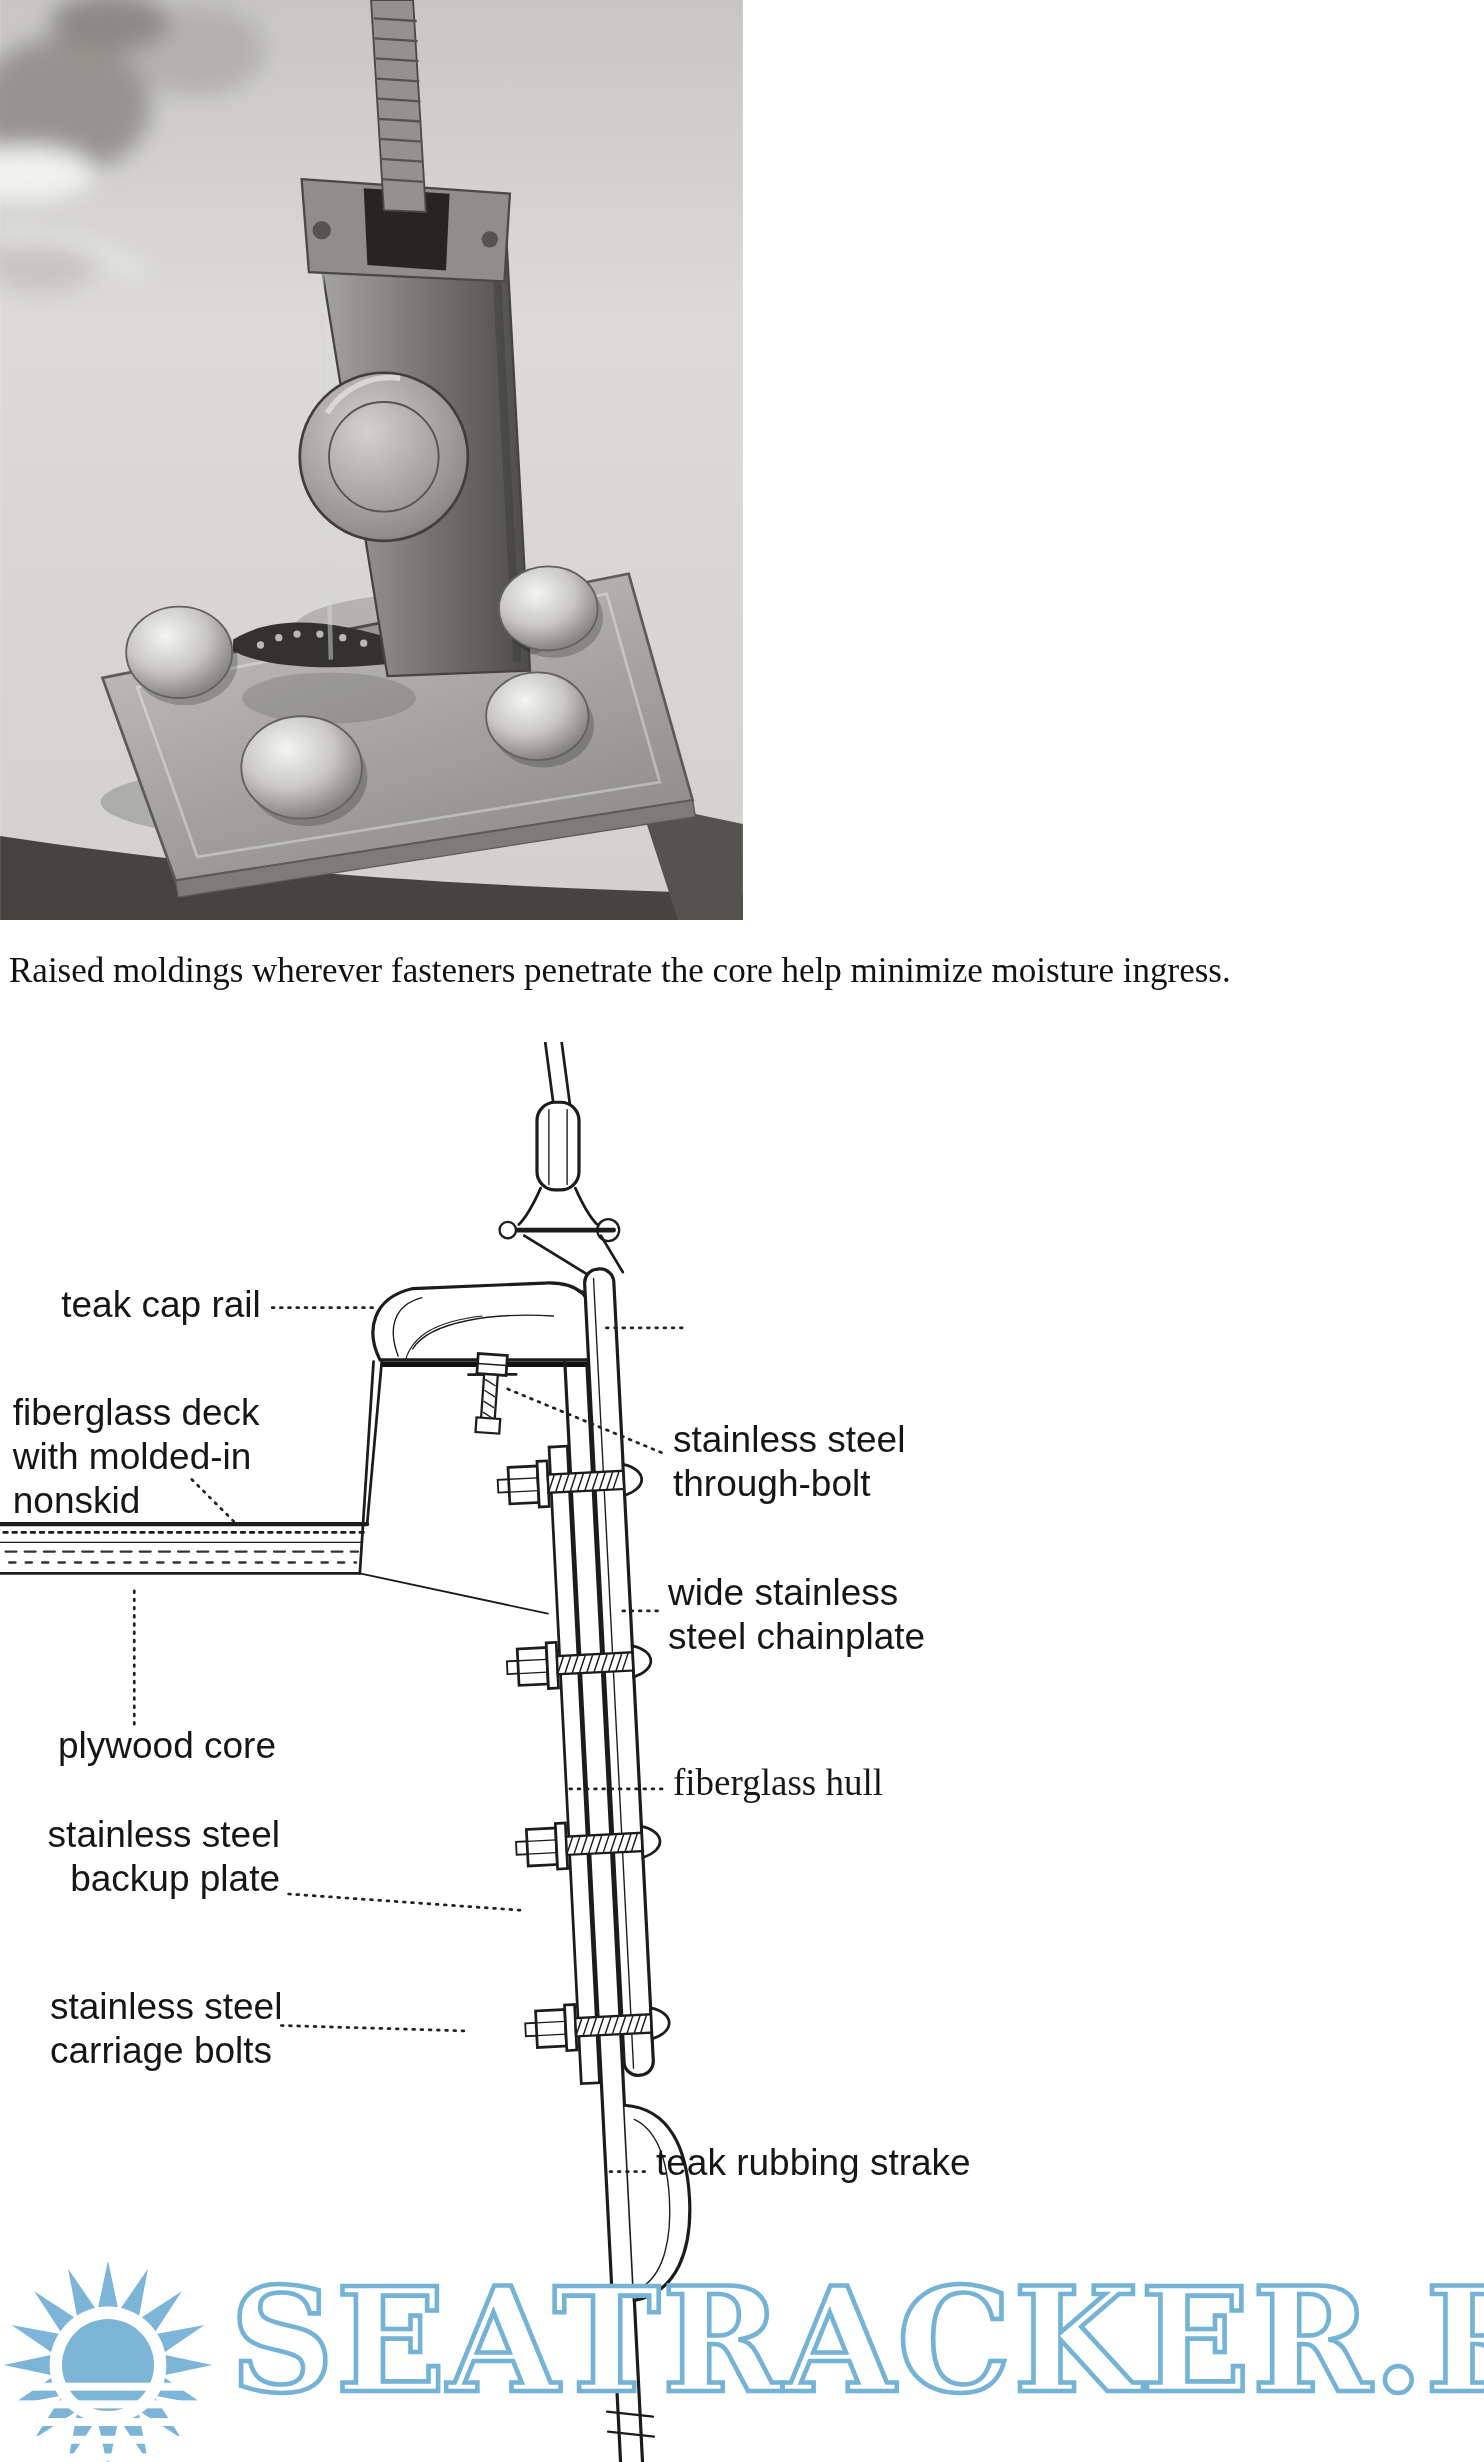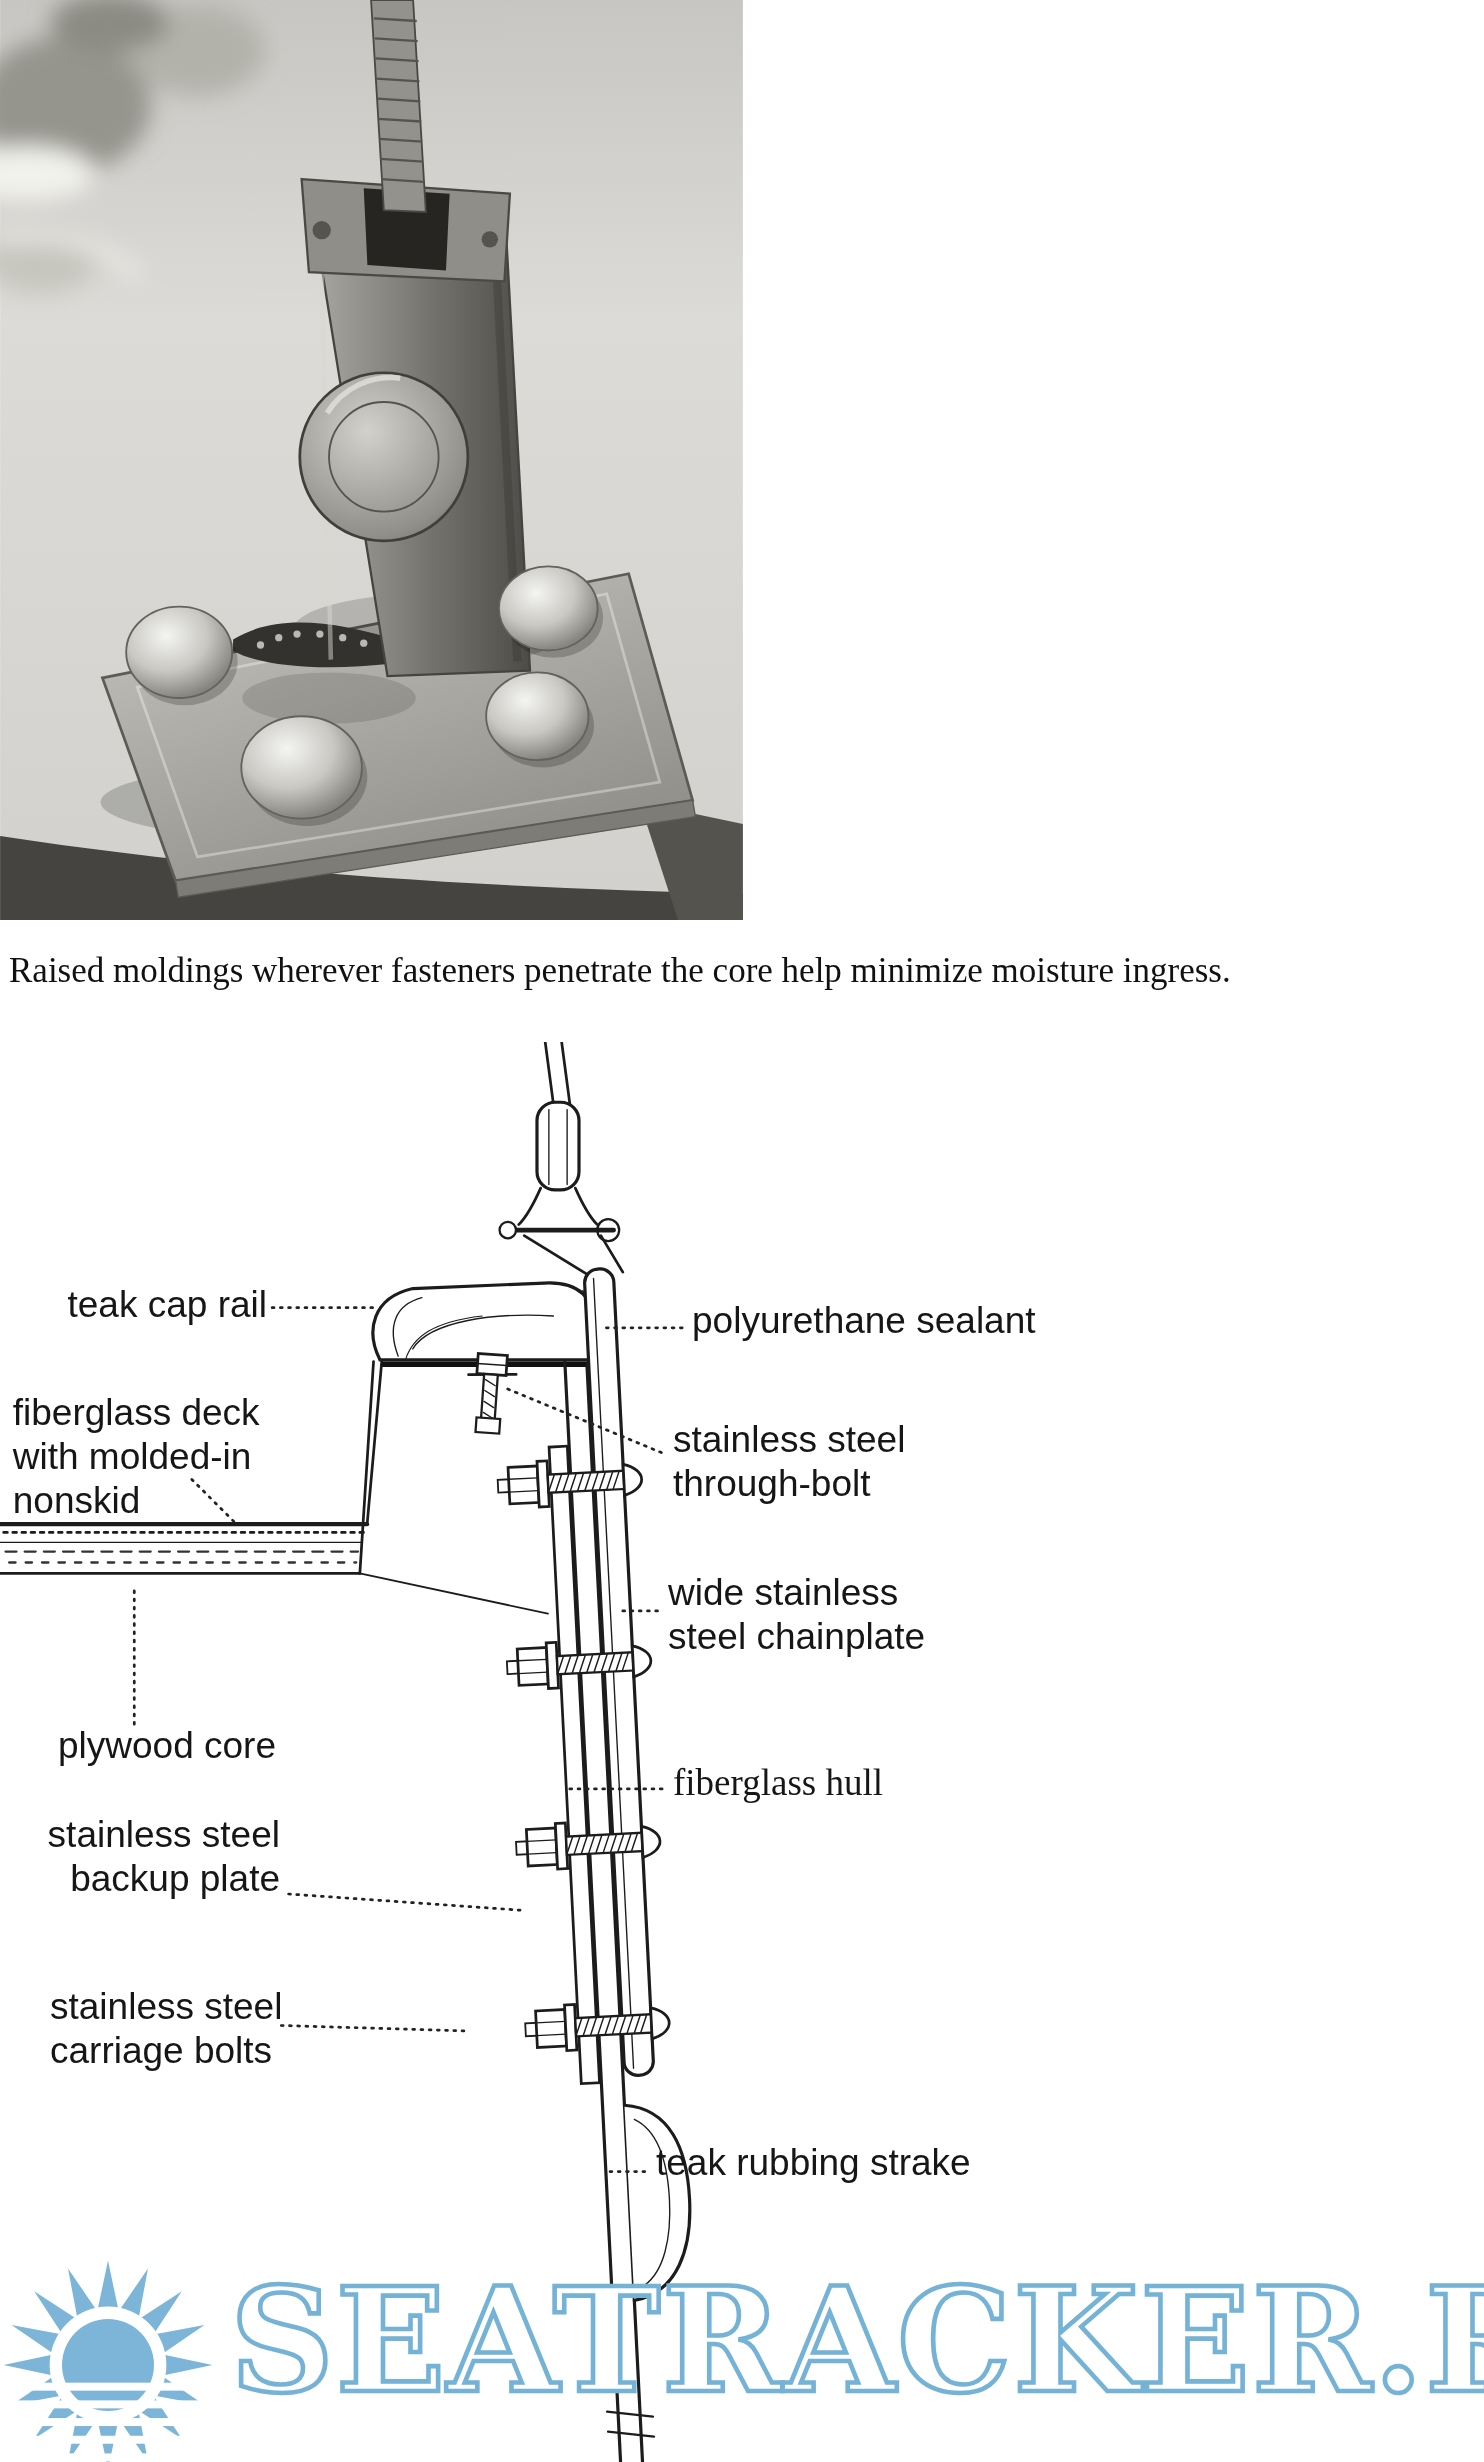--- a/index.html
+++ b/index.html
@@ -229,35 +229,34 @@
         <path d="M682,623 L724,623"></path>
         <path d="M147,601 L147,748"></path>
         <path d="M624,818 L728,818"></path>
         <path d="M316,933 L574,951"></path>
         <path d="M308,1077 L510,1083"></path>
         <path d="M668,1237 L708,1237"></path>
       </g>
     </g>
   </svg>
 
-  <div class="lbl right" style="left:55px;top:1283px;width:212px;">teak cap rail</div>
+  <div class="lbl right" style="left:55px;top:1283px;width:212px;text-align:center;">teak cap rail</div>
 
   <div class="lbl" style="left:12.8px;top:1391px;">fiberglass deck
 with molded-in
 nonskid</div>
 
   <div class="lbl" style="left:58px;top:1724px;">plywood core</div>
 
   <div class="lbl right" style="left:41px;top:1813px;width:239px;">stainless steel
 backup plate</div>
 
   <div class="lbl" style="left:50px;top:1985px;">stainless steel
 carriage bolts</div>
 
-  <div class="lbl" style="left:692px;top:1299px;">polyurethane sealant</div>
 
   <div class="lbl" style="left:673px;top:1418px;">stainless steel
 through-bolt</div>
 
   <div class="lbl" style="left:668px;top:1571px;">wide stainless
 steel chainplate</div>
 
   <div class="lbl" style="left:673px;top:1761px;font-family:Liberation Serif, serif;">fiberglass hull</div>
 
   <div class="lbl" style="left:656px;top:2141px;">teak rubbing strake</div>

